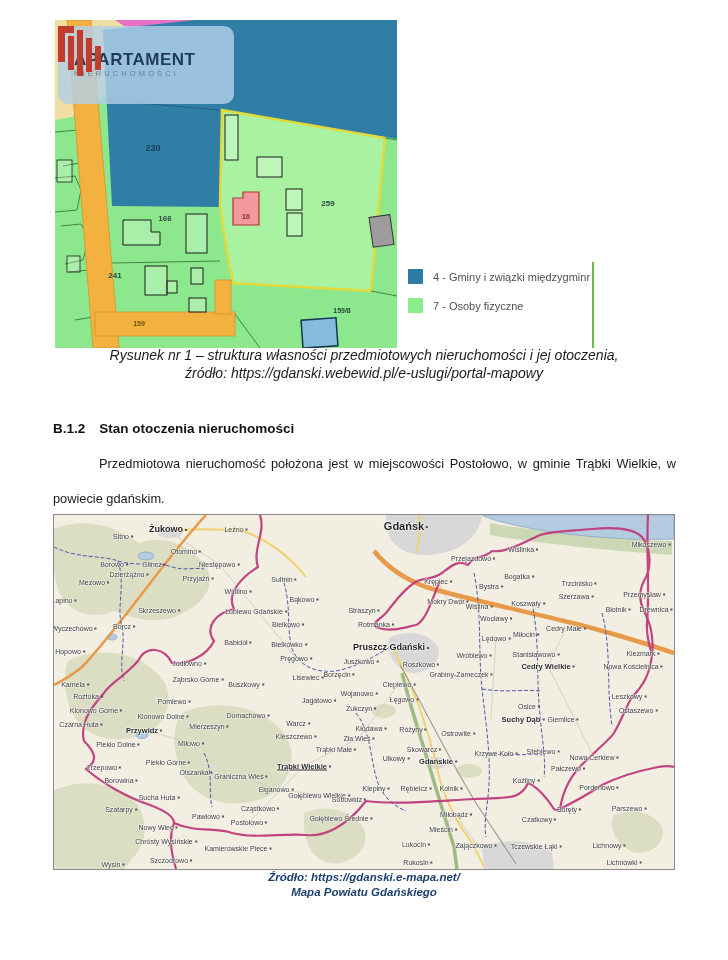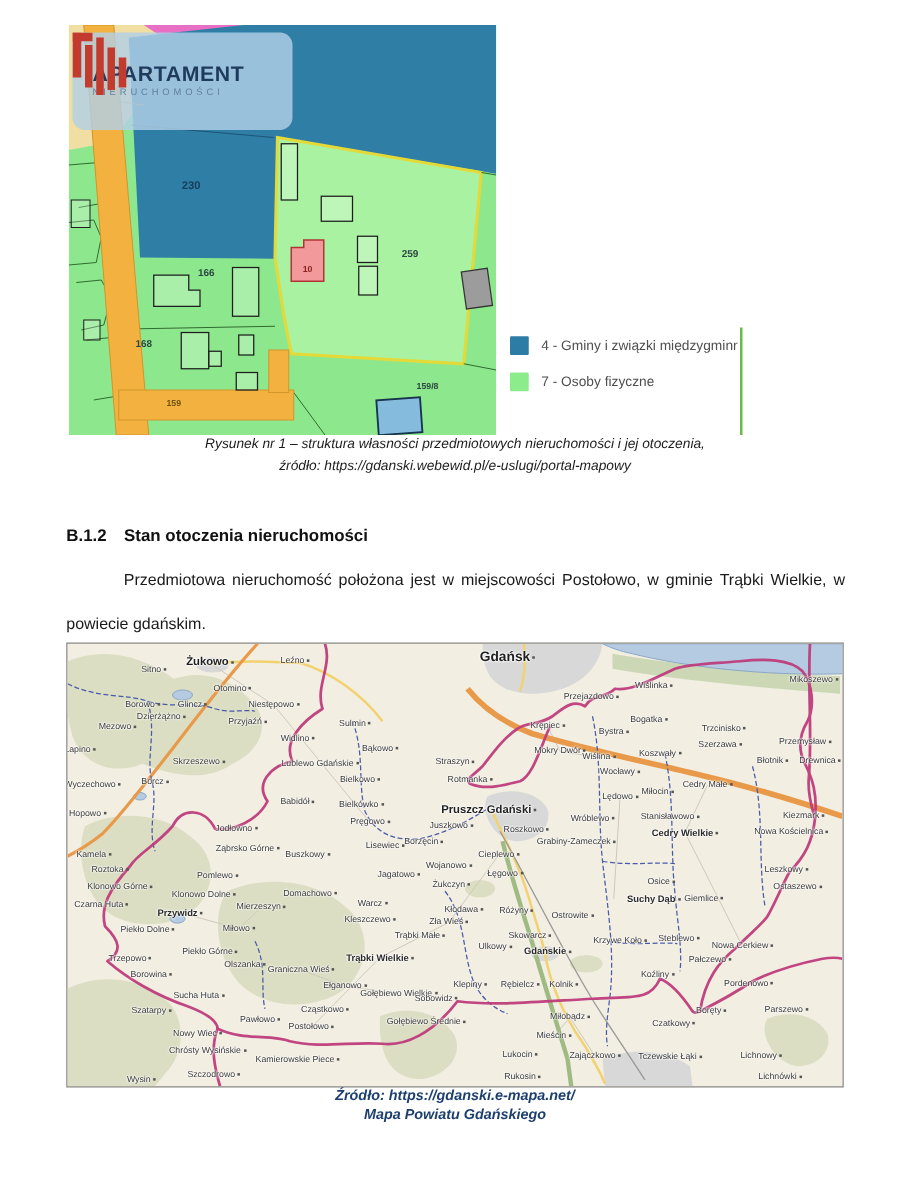--- a/index.html
+++ b/index.html
@@ -21,21 +21,21 @@
 
   
   .legend{position:absolute;left:408px;top:262px;width:184px;}
   .legend-row{display:flex;align-items:center;height:29px;}
   .legend-swatch{width:15px;height:15px;margin-right:10px;flex:none;border-radius:1px;}
   .legend-label{font-size:11px;color:#4f4f4f;white-space:nowrap;overflow:hidden;max-width:157px;}
   .legend-line{position:absolute;left:592px;top:262px;width:2px;height:86px;background:#69bd45;}
 
   
   .fig-caption{position:absolute;left:0;top:346px;width:728px;text-align:center;
-        font-style:italic;font-size:11px;line-height:18px;color:#1c1c1c;}
+        font-style:italic;font-size:14px;line-height:18px;color:#1c1c1c;}
   .heading{position:absolute;left:53px;top:421px;font-size:13.5px;font-weight:bold;
         color:#111;display:flex;gap:14px;}
   .para{position:absolute;left:53px;top:446px;width:623px;font-size:12.8px;line-height:35px;
         text-align:justify;color:#1a1a1a;text-indent:46px;}
 
   
   .bigmap{position:absolute;left:53px;top:514px;width:620px;height:354px;
         border:1px solid #8a8a8a;background:#F2EEE2;overflow:hidden;}
   .townlayer{position:absolute;left:0;top:0;width:620px;height:354px;}
   .town{position:absolute;transform:translate(-50%,-50%);font-size:7px;color:#3a3a3a;
@@ -91,21 +91,21 @@
         <rect x="2" y="140" width="15" height="22" stroke-width="0.8"></rect>
         <rect x="12" y="236" width="13" height="16" stroke-width="0.8"></rect>
       </g>
       <path d="M178,178 L188,178 L188,172 L204,172 L204,205 L178,205 Z" fill="#F2999B" stroke="#B03434" stroke-width="1.2"></path>
       <rect x="316" y="196" width="21" height="30" transform="rotate(-8 326 211)" fill="#9C9C9C" stroke="#333" stroke-width="1"></rect>
       <rect x="247" y="299" width="35" height="28" transform="rotate(-4 264 313)" fill="#85BCDE" stroke="#16344E" stroke-width="1.5"></rect>
     </svg>
     <div class="cadlabels">
         <span style="left: 98px; top: 128px; color: rgb(22, 64, 92); font-size: 9px;">230</span>
         <span style="left: 110px; top: 198px;">166</span>
-        <span style="left: 60px; top: 255px;">168</span>
+        <span style="left: 60px; top: 255px;">241</span>
         <span style="left: 273px; top: 183px;">259</span>
         <span style="left: 84px; top: 303px; color: rgb(110, 83, 16); font-size: 7px;">159</span>
         <span style="left: 287px; top: 290px; font-size: 7px;">159/8</span>
         <span style="left: 191px; top: 196px; color: rgb(138, 32, 32); font-size: 7px;">10</span>
       </div>
     <div class="logo">
       <svg width="46" height="52" viewBox="0 0 46 52">
         <g fill="#C23B2E">
           <rect x="0" y="0" width="16" height="7"></rect>
           <rect x="0" y="0" width="7" height="36"></rect>
@@ -214,21 +214,21 @@
         <path d="M506,294 C510,268 522,254 534,244 C548,230 556,224 560,218 C568,204 572,192 578,182 C590,170 596,158 598,140 C600,120 596,108 590,96 C584,84 586,72 592,62 C598,50 596,32 588,22 C578,12 558,12 538,14 C516,16 498,16 486,20 C468,28 452,38 438,36 C430,44 420,40 414,50 C404,44 396,52 388,58 C376,66 368,62 360,68 C348,76 340,88 332,98 C324,106 318,108 322,112 C336,118 352,112 362,110 C372,106 378,84 386,66"></path>
         <path d="M506,294 C522,286 536,278 548,270 C564,262 584,256 604,252 C610,251 616,251 620,252"></path>
         <path d="M594,0 C592,36 596,72 593,108 C592,122 596,132 598,140"></path>
       </g>
     </svg>
     <div class="townlayer">
         <span class="town xl" style="left: 352px; top: 11px;">Gdańsk</span>
         <span class="town lg" style="left: 114px; top: 14px;">Żukowo</span>
         <span class="town lg" style="left: 337px; top: 132px;">Pruszcz Gdański</span>
         <span class="town md" style="left: 90px; top: 215px;">Przywidz</span>
-        <span class="town md" style="left: 250px; top: 251px;">Trąbki Wielkie</span>
+        <span class="town md" style="left: 250px; top: 251px; text-decoration: underline;">Trąbki Wielkie</span>
         <span class="town md" style="left: 384px; top: 246px;">Gdańskie</span>
         <span class="town md" style="left: 494px; top: 151px;">Cedry Wielkie</span>
         <span class="town md" style="left: 437px; top: 204px; margin-left: 32px;">Suchy Dąb</span>
         <span class="town" style="left: 69px; top: 21px;">Sitno</span>
         <span class="town" style="left: 182px; top: 14px;">Leźno</span>
         <span class="town" style="left: 60px; top: 49px;">Borowo</span>
         <span class="town" style="left: 100px; top: 49px;">Glincz</span>
         <span class="town" style="left: 132px; top: 36px;">Otomino</span>
         <span class="town" style="left: 165px; top: 49px;">Niestępowo</span>
         <span class="town" style="left: 144px; top: 63px;">Przyjaźń</span>

